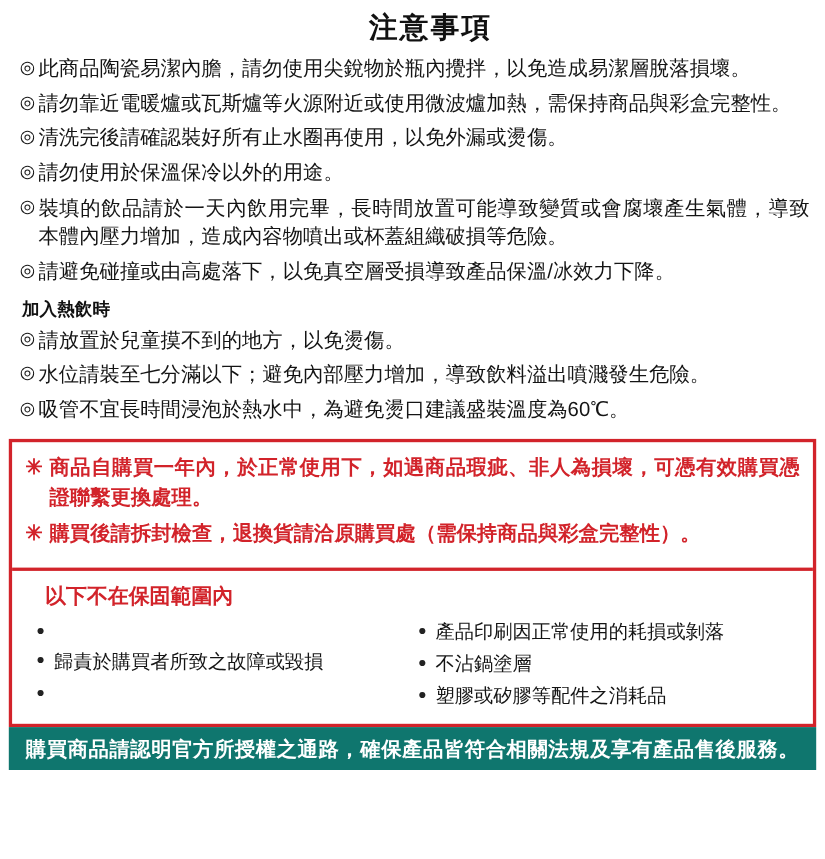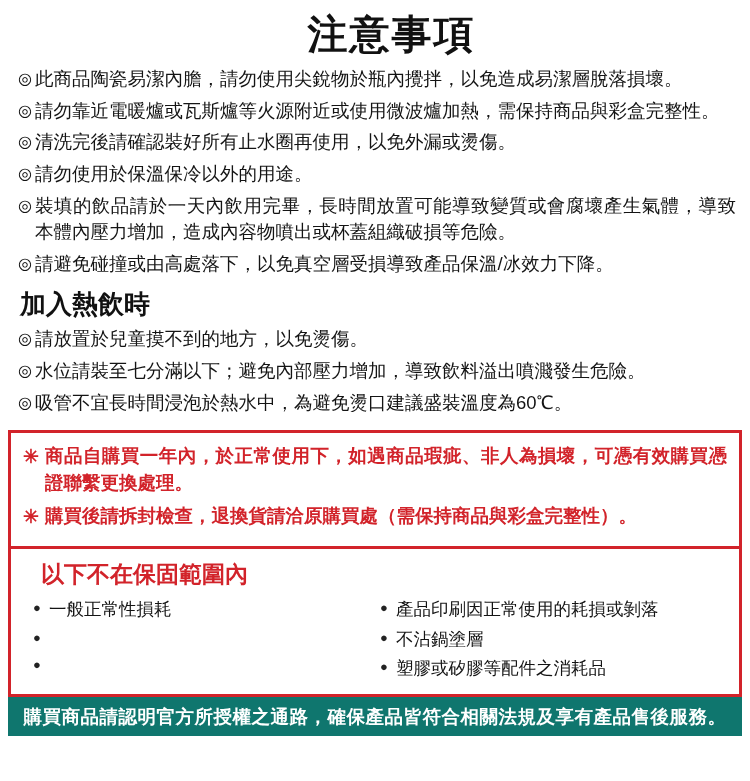--- a/index.html
+++ b/index.html
@@ -15,21 +15,21 @@
     overflow: hidden;
   }
   .page {
     position: relative;
     width: 750px;
     height: 781px;
     box-sizing: border-box;
   }
   .title {
     text-align: center;
-    font-size: 40px;
+    font-size: 26px;
     font-weight: bold;
     letter-spacing: 2px;
     color: #111111;
     margin: 10px 0 8px 0;
     line-height: 1.2;
     padding-left: 33px;
   }
   .notice-list {
     padding: 0 14px 0 18px;
   }
@@ -47,21 +47,21 @@
     margin-right: 2px;
     font-size: 16px;
     line-height: 1.6;
     color: #111;
   }
   .notice-text {
     flex: 1 1 auto;
     text-align: justify;
   }
   .section-head {
-    font-size: 26px;
+    font-size: 16px;
     font-weight: bold;
     margin: 10px 0 4px 20px;
     color: #111;
   }
   .warranty-box {
     margin: 14px 8px 0 8px;
     border: 3px solid #d2232a;
     box-sizing: border-box;
   }
   .warranty-top {
@@ -87,21 +87,21 @@
   }
   .divider {
     height: 3px;
     background: #d2232a;
     margin: 2px 0 0 0;
   }
   .exclusion {
     padding: 10px 12px 10px 22px;
   }
   .exclusion-title {
-    font-size: 23px;
+    font-size: 19px;
     font-weight: bold;
     color: #d2232a;
     margin-bottom: 6px;
     margin-left: 8px;
   }
   .exclusion-cols {
     display: flex;
   }
   .exclusion-col {
     flex: 1 1 50%;
@@ -214,25 +214,25 @@
 
     <div class="exclusion">
       <div class="exclusion-title">以下不在保固範圍內</div>
 
       <div class="exclusion-cols">
 
         <div class="exclusion-col">
 
           <div class="ex-item">
             <span class="dot">●</span>
-            <span>一般正常性損耗</span>
-          </div>
-
-          <div class="ex-item">
-            <span class="dot">●</span>
+          </div>
+
+          <div class="ex-item">
+            <span class="dot">●</span>
+            <span>歸責於購買者所致之故障或毀損</span>
           </div>
 
           <div class="ex-item">
             <span class="dot">●</span>
           </div>
 
         </div>
 
         <div class="exclusion-col">
 

